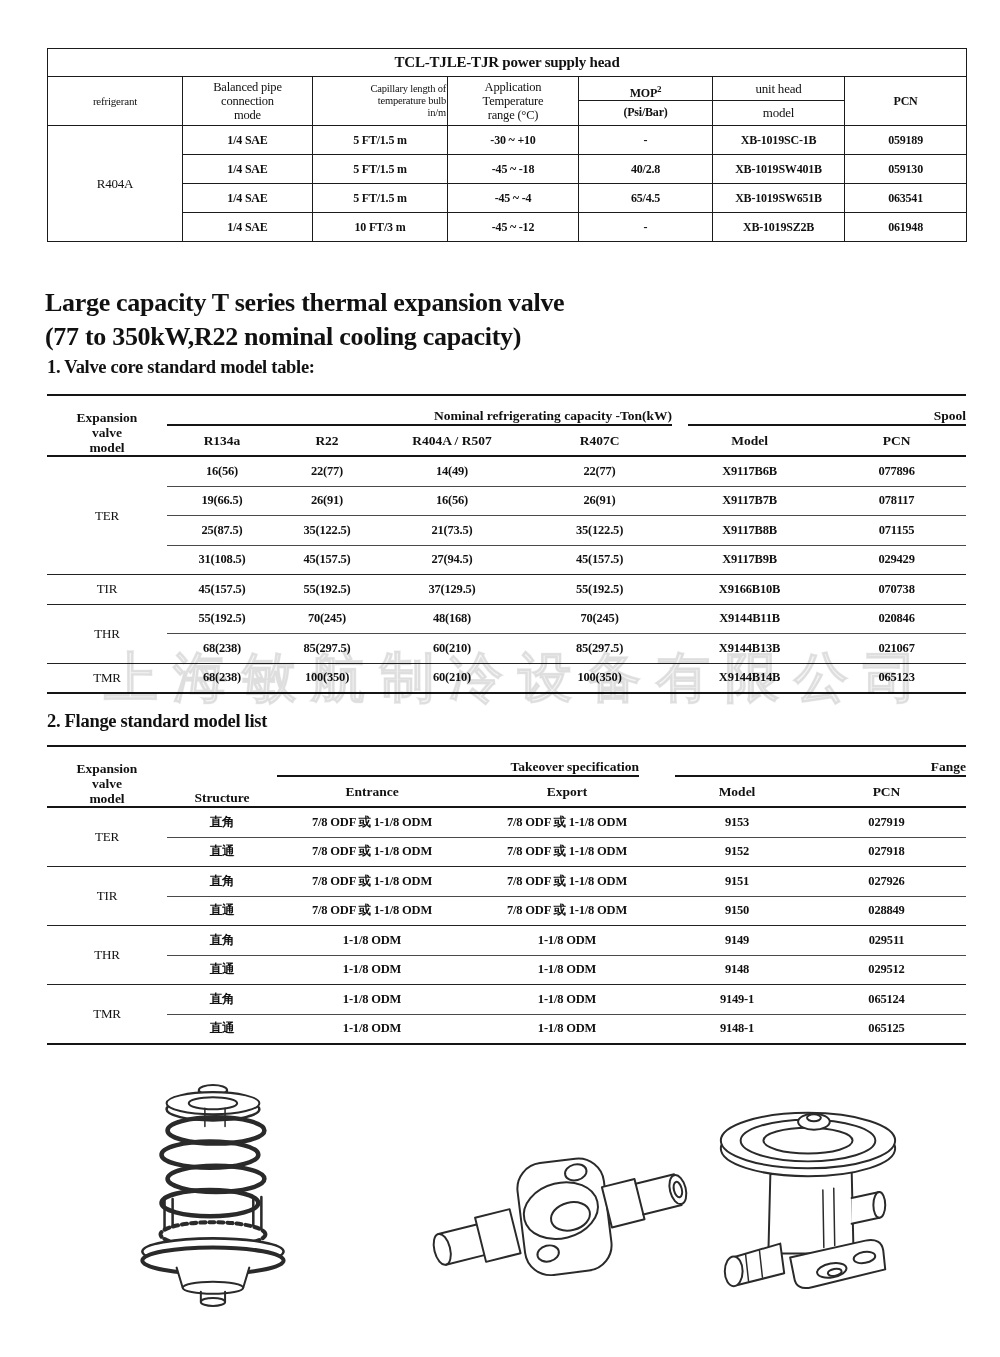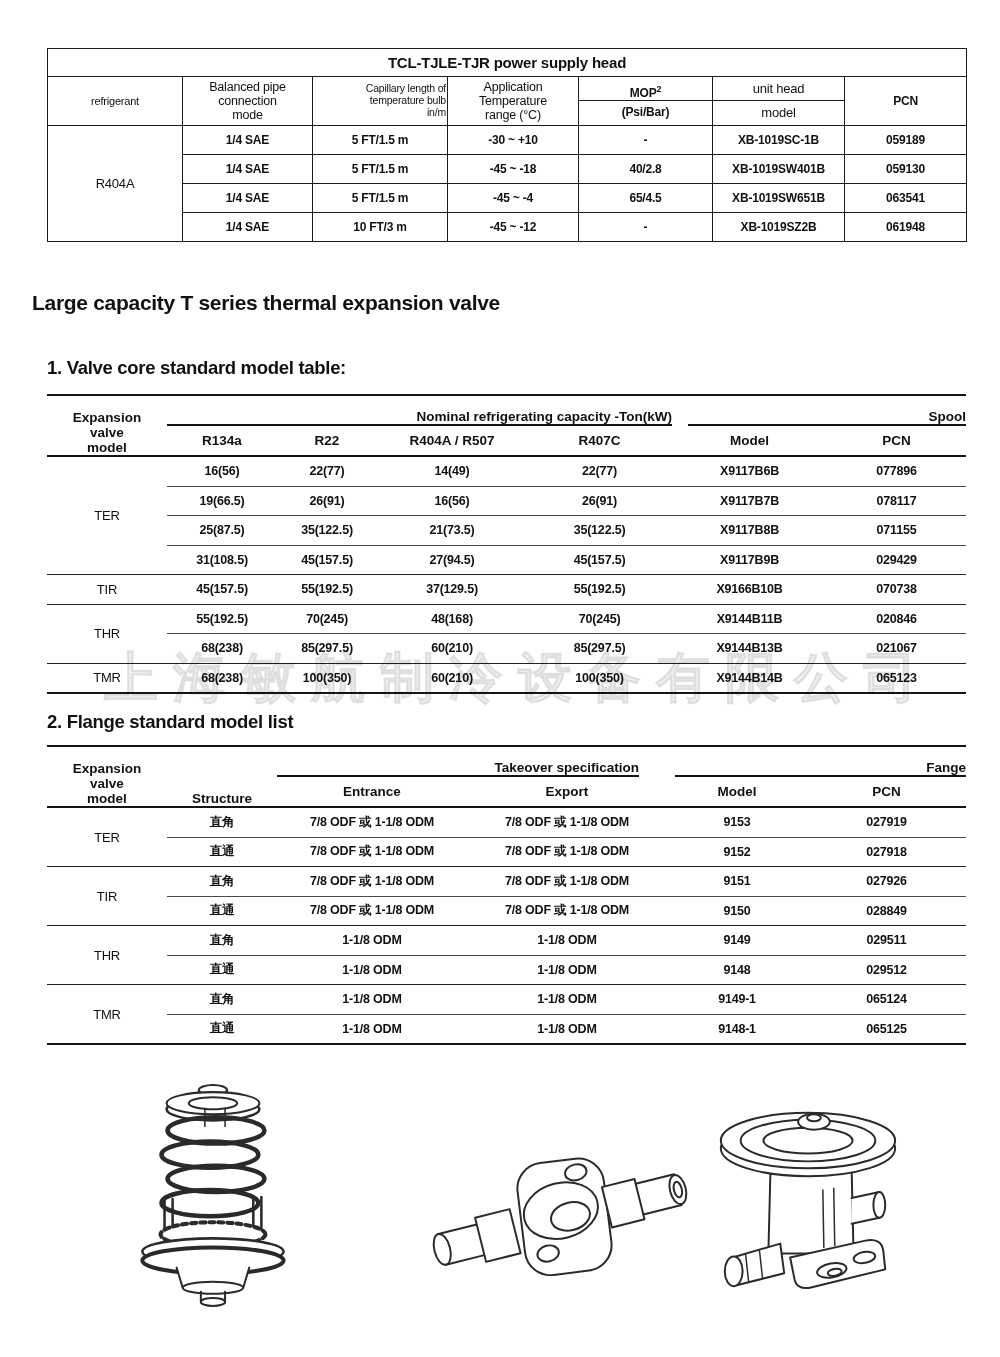--- a/index.html
+++ b/index.html
@@ -1,17 +1,17 @@
 <!DOCTYPE html>
 <html><head>
 <meta charset="utf-8">
 <style>
   html,body{margin:0;padding:0;background:#fff;}
   .page{position:relative;width:1000px;height:1314px;background:#fff;overflow:hidden;
-        font-family:Liberation Sans, sans-serif;color:#111;}
+        font-family:Liberation Serif, serif;color:#111;}
   
   table{border-collapse:collapse;table-layout:fixed;}
   td,th{text-align:center;vertical-align:middle;font-weight:normal;overflow:hidden;}
   .pre{white-space:pre-line;line-height:1.12;}
   
   .ptable{position:absolute;left:47px;top:48px;width:919px;}
   .ptable td{border:1.6px solid #1b1b1b;font-size:12px;font-weight:bold;letter-spacing:-0.2px;}
   .ptable .title{height:25px;font-size:15px;font-weight:bold;}
   .ptable .hrow td{height:46px;}
   .ptable .refg{font-size:11px;font-weight:normal;}
@@ -28,21 +28,21 @@
   .otable .hd1 th{height:30px;font-weight:bold;font-size:13.5px;padding:0;vertical-align:bottom;}
   .otable .hd2 th{height:27px;font-weight:bold;font-size:13.5px;}
   .otable .hdrB{border-bottom:2px solid #151515;}
   .otable .lbl{font-size:13px;font-weight:normal;}
   .otable td{font-size:12.5px;font-weight:bold;letter-spacing:-0.2px;height:26.5px;}
   .otable .glabel{font-weight:normal;font-size:13px;}
   .otable .sep{border-bottom:1px solid #4a4a4a;}
   .otable .gend{border-bottom:1.6px solid #222;}
   .uline{border-bottom:2px solid #151515;text-align:right;}
   
-  .bigtitle{position:absolute;left:32px;top:286px;font-size:21px;font-weight:bold;line-height:34px;letter-spacing:-0.3px;}
+  .bigtitle{position:absolute;left:45px;top:286px;font-size:26px;font-weight:bold;line-height:34px;letter-spacing:-0.3px;}
   .sec{position:absolute;left:47px;font-size:18.5px;font-weight:bold;letter-spacing:-0.3px;}
   
   .wm{position:absolute;left:104px;top:642px;font-size:54px;font-weight:bold;letter-spacing:15px;
       color:rgba(0,0,0,0.045);-webkit-text-stroke:1px rgba(0,0,0,0.09);white-space:nowrap;}
   
   .fig{position:absolute;}
   .fig svg{stroke:#2a2a2a;fill:none;stroke-width:2;stroke-linecap:round;stroke-linejoin:round;}
   .figlabel{position:absolute;font-size:17px;font-weight:bold;transform:translateX(-50%);}
 </style>
 </head>
@@ -116,20 +116,21 @@
       <td>-45 ~ -12</td>
       <td>-</td>
       <td>XB-1019SZ2B</td>
       <td>061948</td>
     </tr>
   </tbody>
     </table>
 
   <div class="bigtitle">
     <div>Large capacity T series thermal expansion valve</div>
+    <div>(77 to 350kW,R22 nominal cooling capacity)</div>
   </div>
   <div class="sec" style="top:357px">1. Valve core standard model table:</div>
 
   <table class="otable" style="top:394px">
     <colgroup>
         <col style="width:120px">
         <col style="width:110px">
         <col style="width:100px">
         <col style="width:150px">
         <col style="width:145px">

